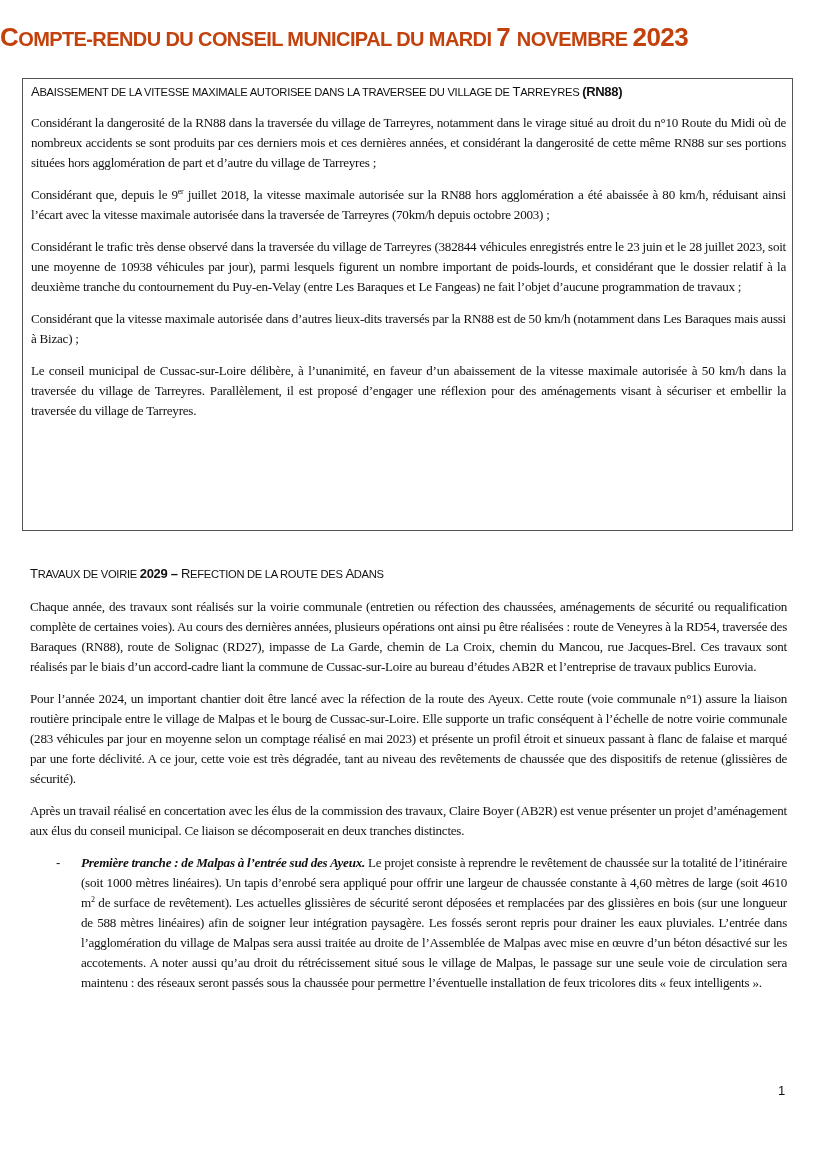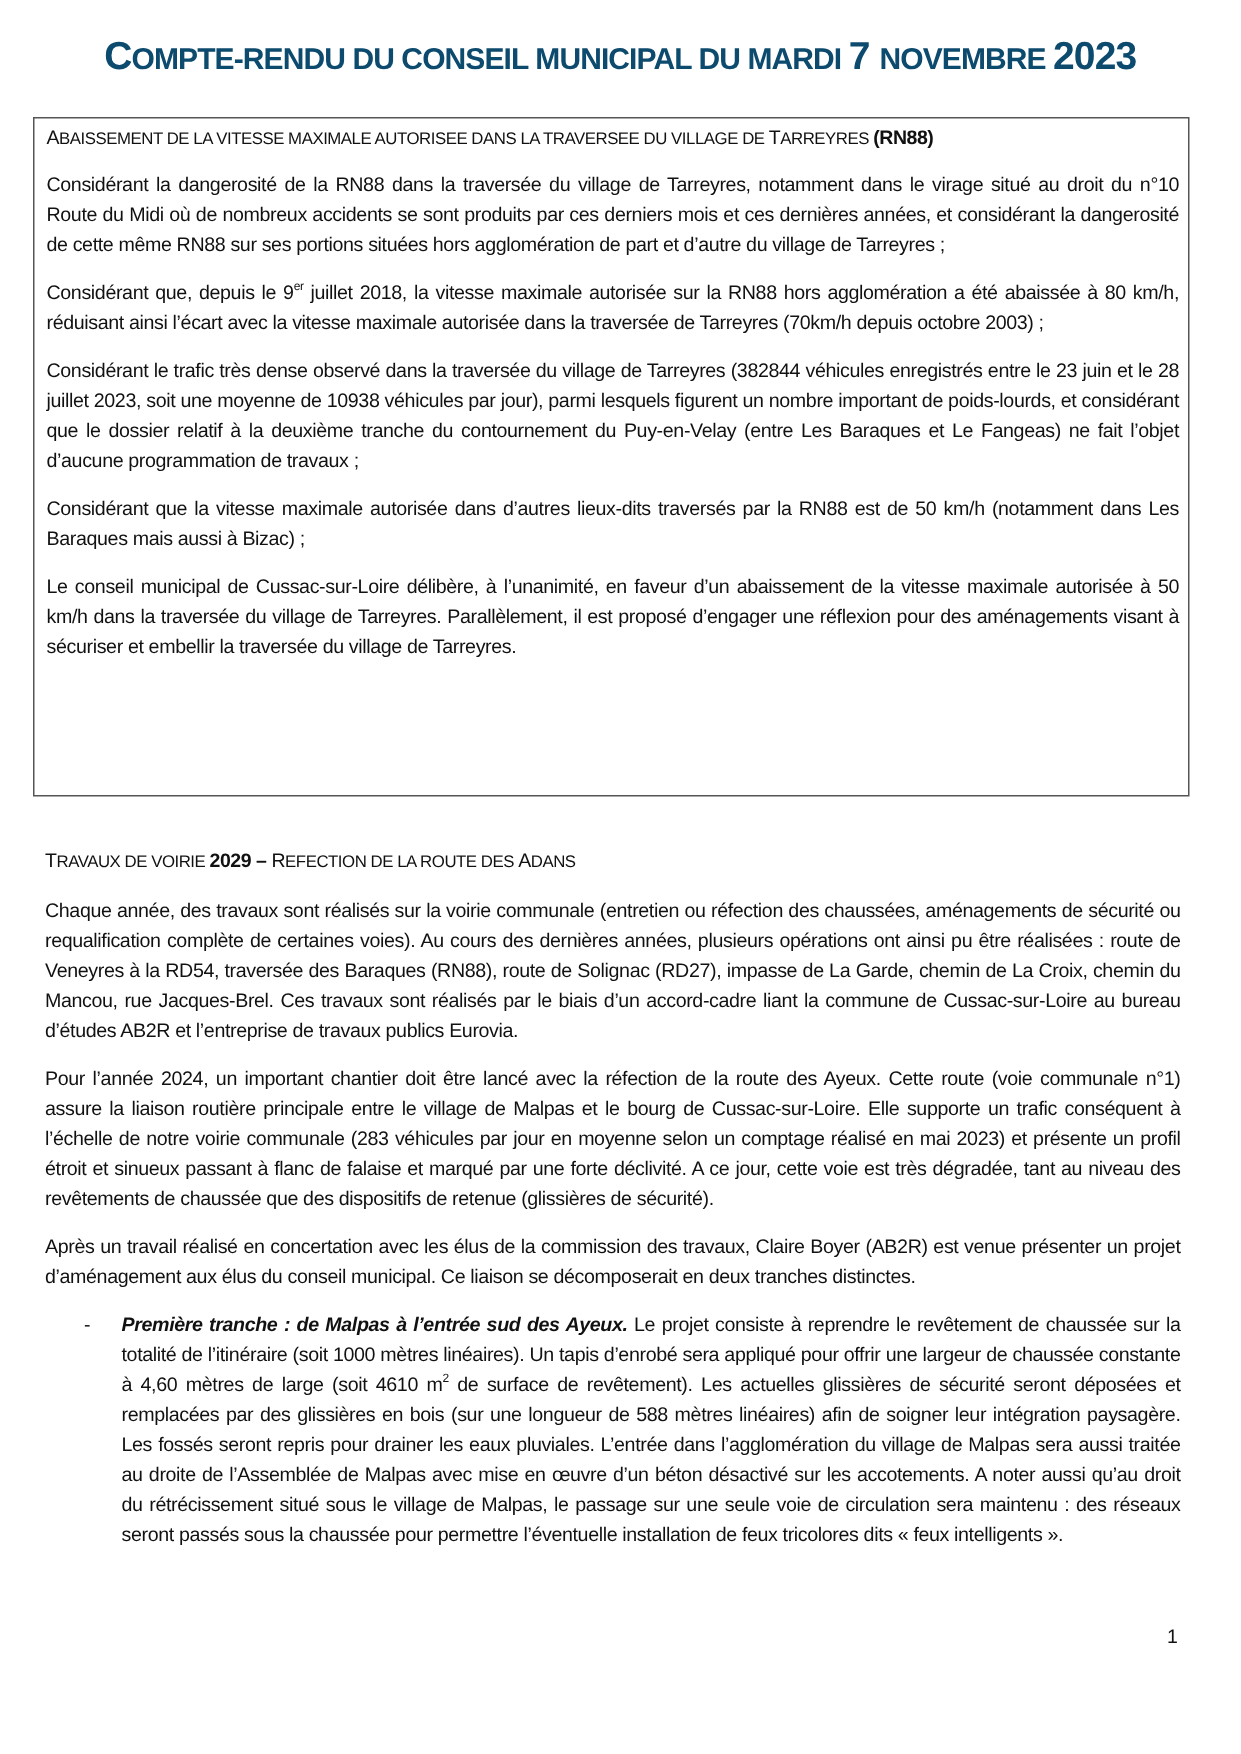--- a/index.html
+++ b/index.html
@@ -1,30 +1,30 @@
 <!DOCTYPE html>
 <html><head>
 <meta charset="utf-8">
 <style>
   html, body { margin: 0; padding: 0; background: #ffffff; }
   body { width: 827px; height: 1169px; position: relative; overflow: hidden;
          font-family: "Liberation Sans", sans-serif; color: #111; }
   .page { position: absolute; left: 0; top: 0; width: 827px; height: 1169px; }
-  .title { position: absolute; left: 0; top: 22px; width: 827px; text-align: center;
+  .title { position: absolute; left: 0; top: 22px; width: 827px; 
            font-family: "Liberation Sans Narrow", "Liberation Sans", sans-serif;
-           font-weight: bold; font-size: 26px; letter-spacing: -0.6px; color: #0c4a6e; }
+           font-weight: bold; font-size: 26px; letter-spacing: -0.6px; color: #c2410c; }
   .title .sc { font-size: 20px; }
   .box { position: absolute; left: 22px; top: 78px; width: 771px; height: 453px;
          border: 1px solid #555; box-sizing: border-box; padding-left: 34px; }
   .sec-head { font-size: 11.2px; font-weight: normal; letter-spacing: -0.3px;
               color: #111; }
   .sec-head .big { font-size: 13px; }
   .sec-head b { font-weight: bold; font-size: 13px; }
   p { margin: 0; font-size: 13.1px; line-height: 20px; text-align: justify;
-      letter-spacing: -0.25px; }
+      letter-spacing: -0.25px; font-family: Liberation Serif, serif; }
   .box .sec-head { position: absolute; left: 8px; top: 5px; }
   .box-body { position: absolute; left: 8px; top: 34px; width: 755px; }
   .box-body p { margin-bottom: 12px; }
   .sec2 { position: absolute; left: 30px; top: 566px; width: 757px; }
   .sec2 .sec-head { margin-bottom: 16px; }
   .sec2 p { margin-bottom: 12px; }
   .list-item { position: relative; padding-left: 51px; }
   .list-item .dash { position: absolute; left: 26px; top: 0; font-size: 13px; line-height: 20px; }
   .list-item p { margin: 0; }
   .list-item .lead { font-weight: bold; font-style: italic; }

